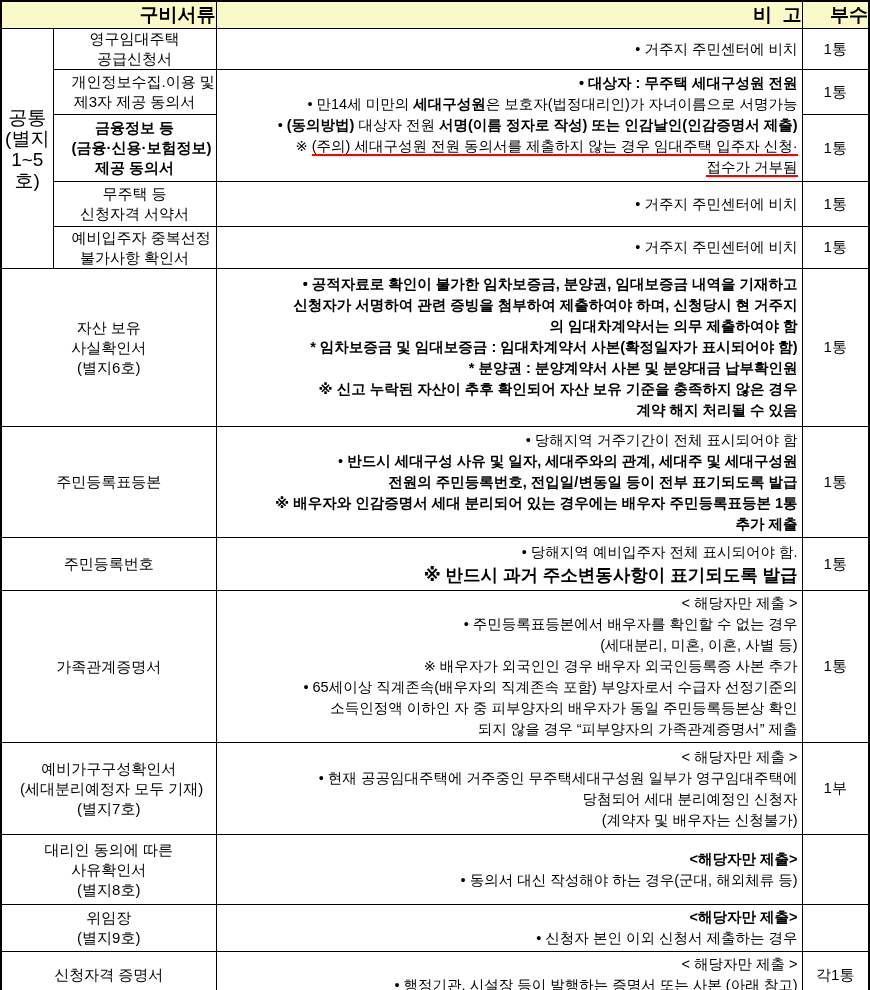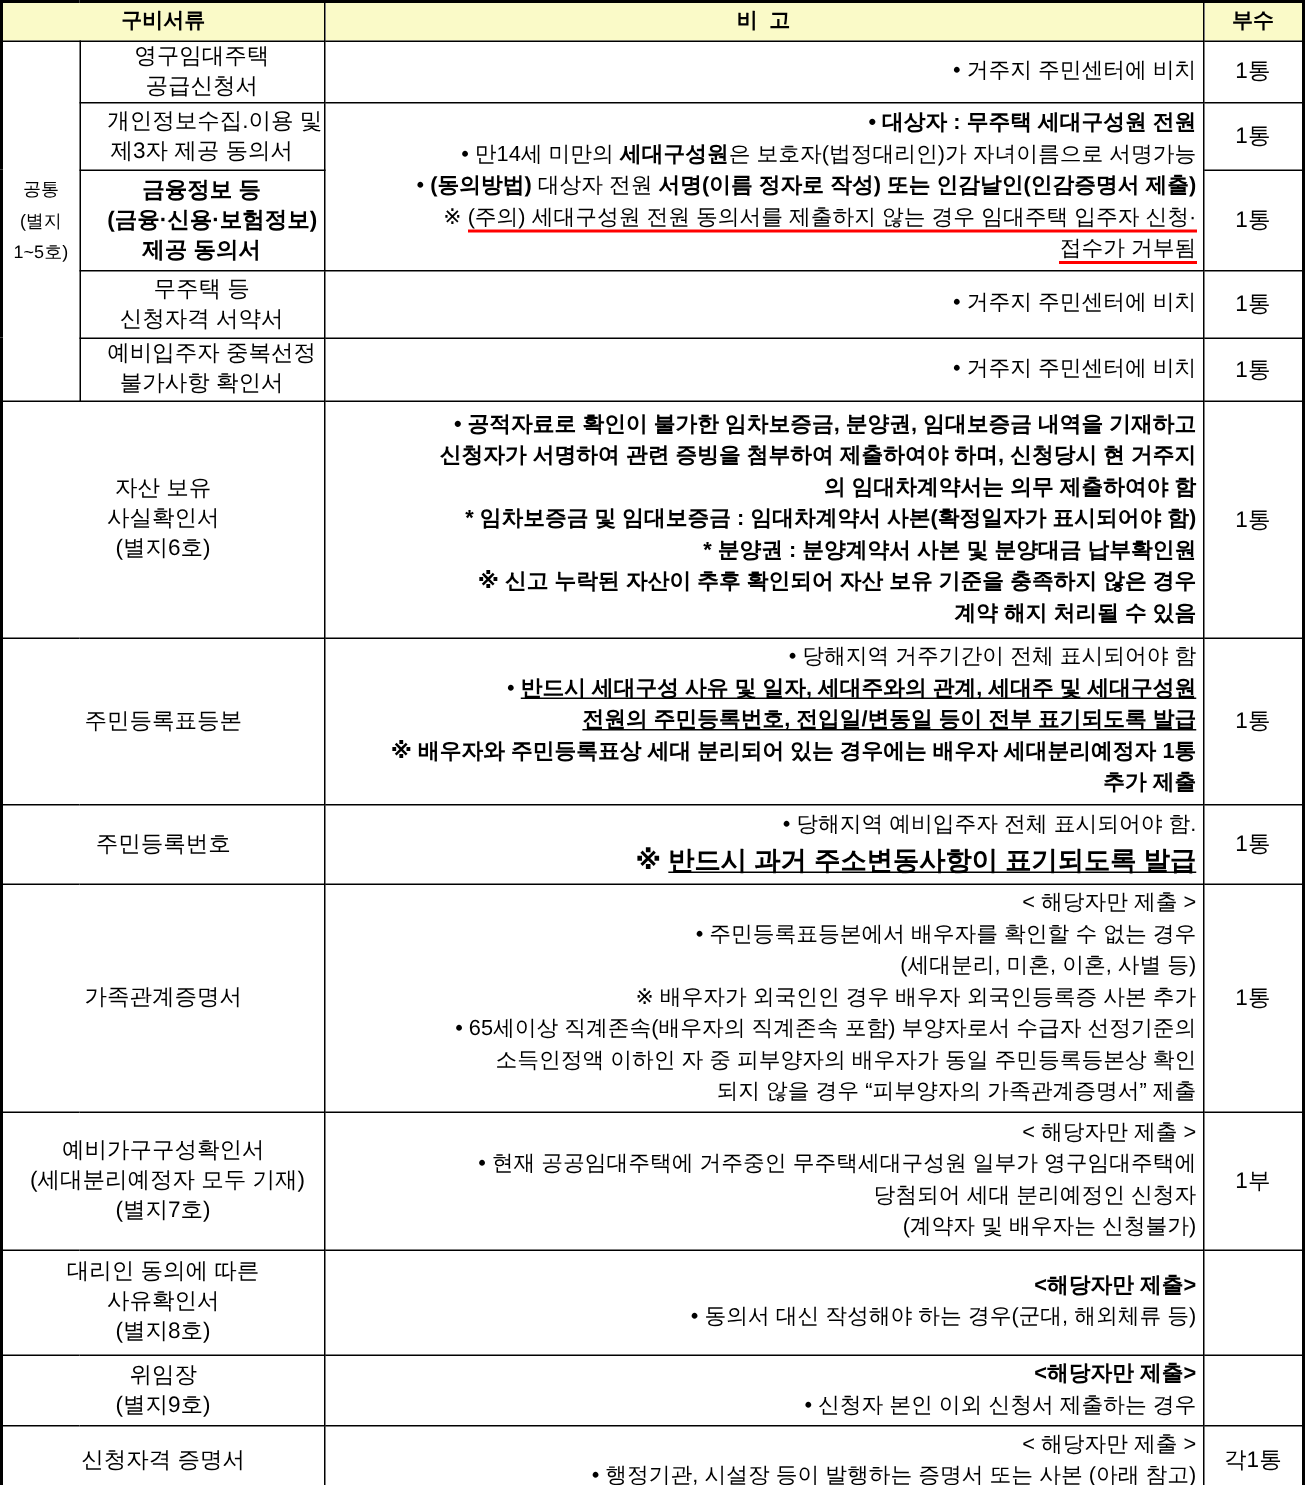--- a/index.html
+++ b/index.html
@@ -1,33 +1,33 @@
 <!DOCTYPE html>
 <html style="--header-bg: #FAFAC8; --red-underline: #FF0000;"><head>
 <meta charset="utf-8">
 <style>
   html,body{margin:0;padding:0;background:#fff;color:#000;
     font-family:"Liberation Sans","DejaVu Sans",sans-serif;}
   .page{width:870px;height:990px;overflow:hidden;box-sizing:border-box;}
   table{border-collapse:collapse;table-layout:fixed;width:868px;
     border:2px solid #000;margin:0;}
   th,td{border:1.5px solid #000;overflow:hidden;box-sizing:border-box;text-align:right;}
-  th{background:var(--header-bg,#FAFAC8);font-size:14px;font-weight:bold;
-    white-space:pre;padding:0;text-align:center;}
+  th{background:var(--header-bg,#FAFAC8);font-size:19px;font-weight:bold;
+    white-space:pre;padding:0;}
   tr.header-row{height:26px;}
-  .common-cell{font-size:12px;text-align:center;vertical-align:middle;
+  .common-cell{font-size:19px;text-align:center;vertical-align:middle;
     line-height:21px;padding:0;}
   .name-cell{font-size:15px;text-align:center;vertical-align:middle;
     line-height:20px;padding:0 18px;}
   .name-cell div{white-space:nowrap;}
   .name-bold{font-weight:bold;}
   .remark-cell{vertical-align:middle;padding:2px 4px 2px 6px;font-size:14.5px;}
   .remark-line{white-space:pre-wrap;line-height:21px;}
   .b{font-weight:bold;}
-  .u{text-decoration:underline;text-underline-offset:2px;}
+  .u{text-underline-offset:2px;}
   .ru{border-bottom:2px solid var(--red-underline,#FF0000);}
   .lg{font-size:17.5px;line-height:24px;}
   .copies-cell{text-align:center;vertical-align:middle;font-size:15px;padding:0;}
 </style>
 </head>
 <body>
 
 <div class="page">
   <table>
     <colgroup>
@@ -119,21 +119,21 @@
           <td class="copies-cell">1통</td>
         </tr>
         <tr style="height: 111px;">
           <td class="name-cell" colspan="2">
             <div>주민등록표등본</div>
           </td>
           <td class="remark-cell">
             <div class="remark-line"><span>• 당해지역 거주기간이 전체 표시되어야 함</span></div>
             <div class="remark-line"><span>• </span><span class="b u">반드시 세대구성 사유 및 일자, 세대주와의 관계, 세대주 및 세대구성원</span></div>
             <div class="remark-line"><span>  </span><span class="b u">전원의 주민등록번호, 전입일/변동일 등이 전부 표기되도록 발급</span></div>
-            <div class="remark-line"><span class="b">※ 배우자와 주민등록표상 세대 분리되어 있는 경우에는 배우자 세대분리예정자 1통</span></div>
+            <div class="remark-line"><span class="b">※ 배우자와 인감증명서 세대 분리되어 있는 경우에는 배우자 주민등록표등본 1통</span></div>
             <div class="remark-line"><span>   </span><span class="b">추가 제출</span></div>
           </td>
           <td class="copies-cell">1통</td>
         </tr>
         <tr style="height: 53px;">
           <td class="name-cell" colspan="2">
             <div>주민등록번호</div>
           </td>
           <td class="remark-cell">
             <div class="remark-line"><span>• 당해지역 예비입주자 전체 표시되어야 함.</span></div>

